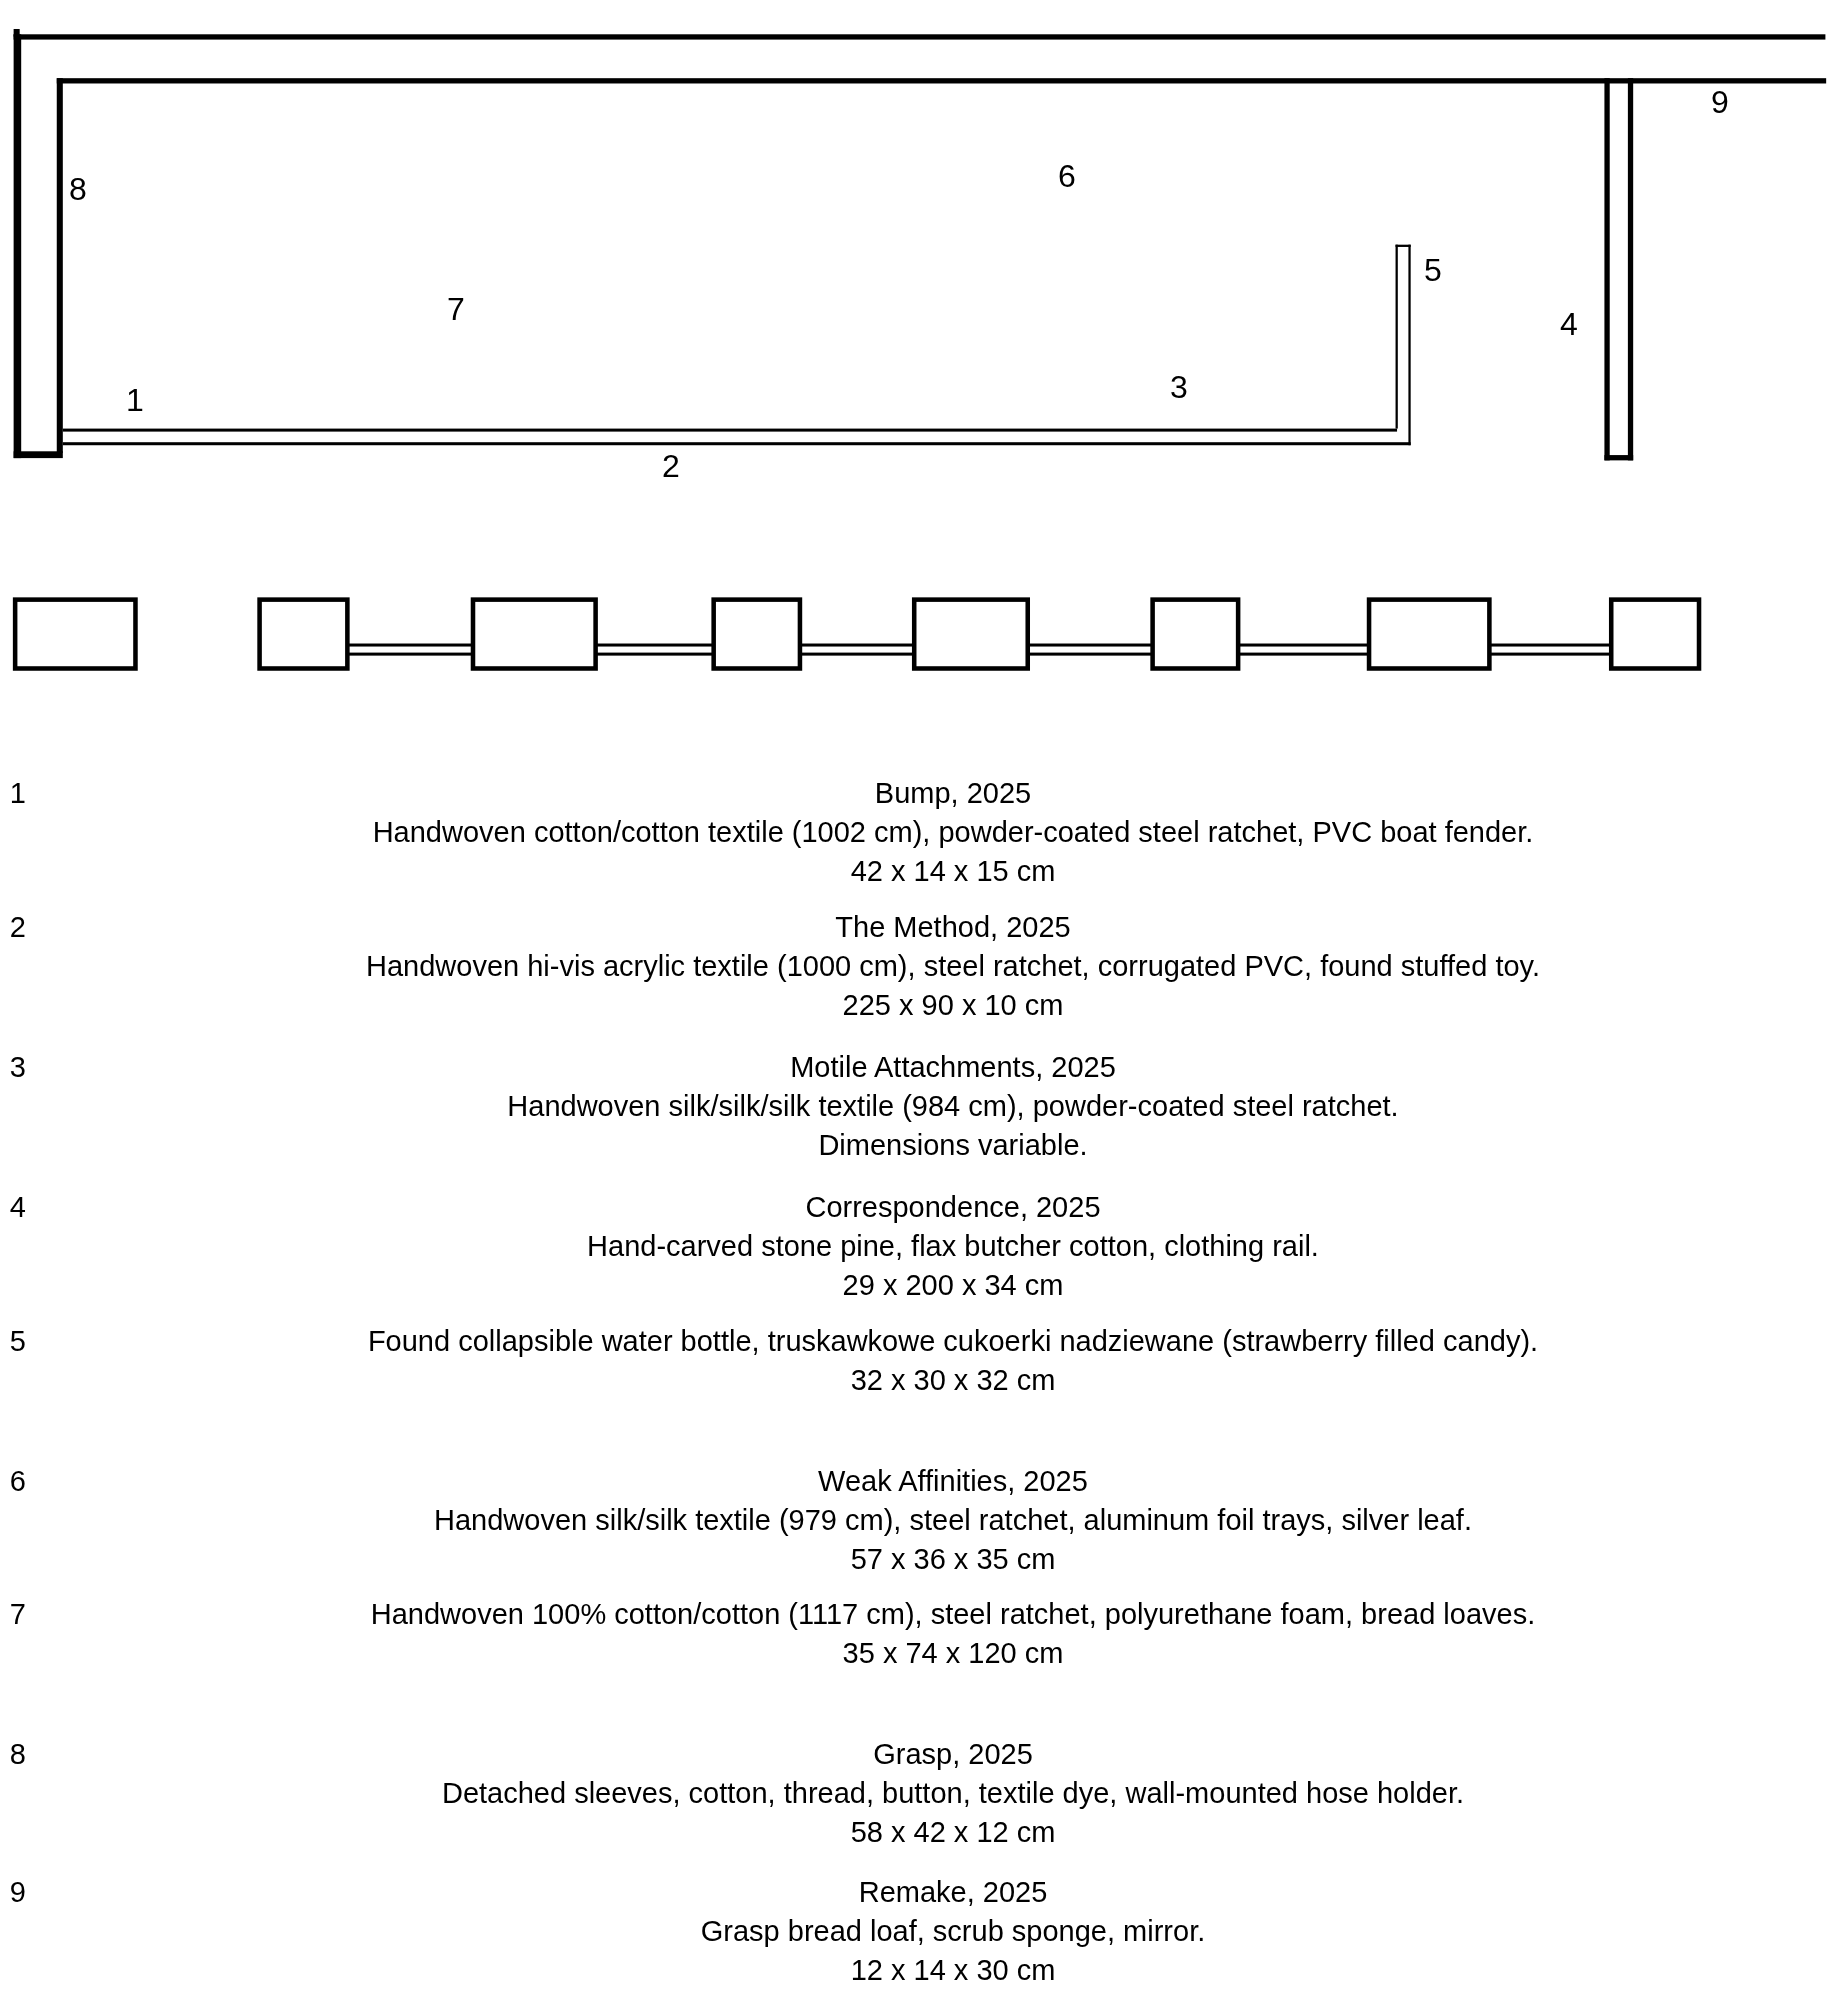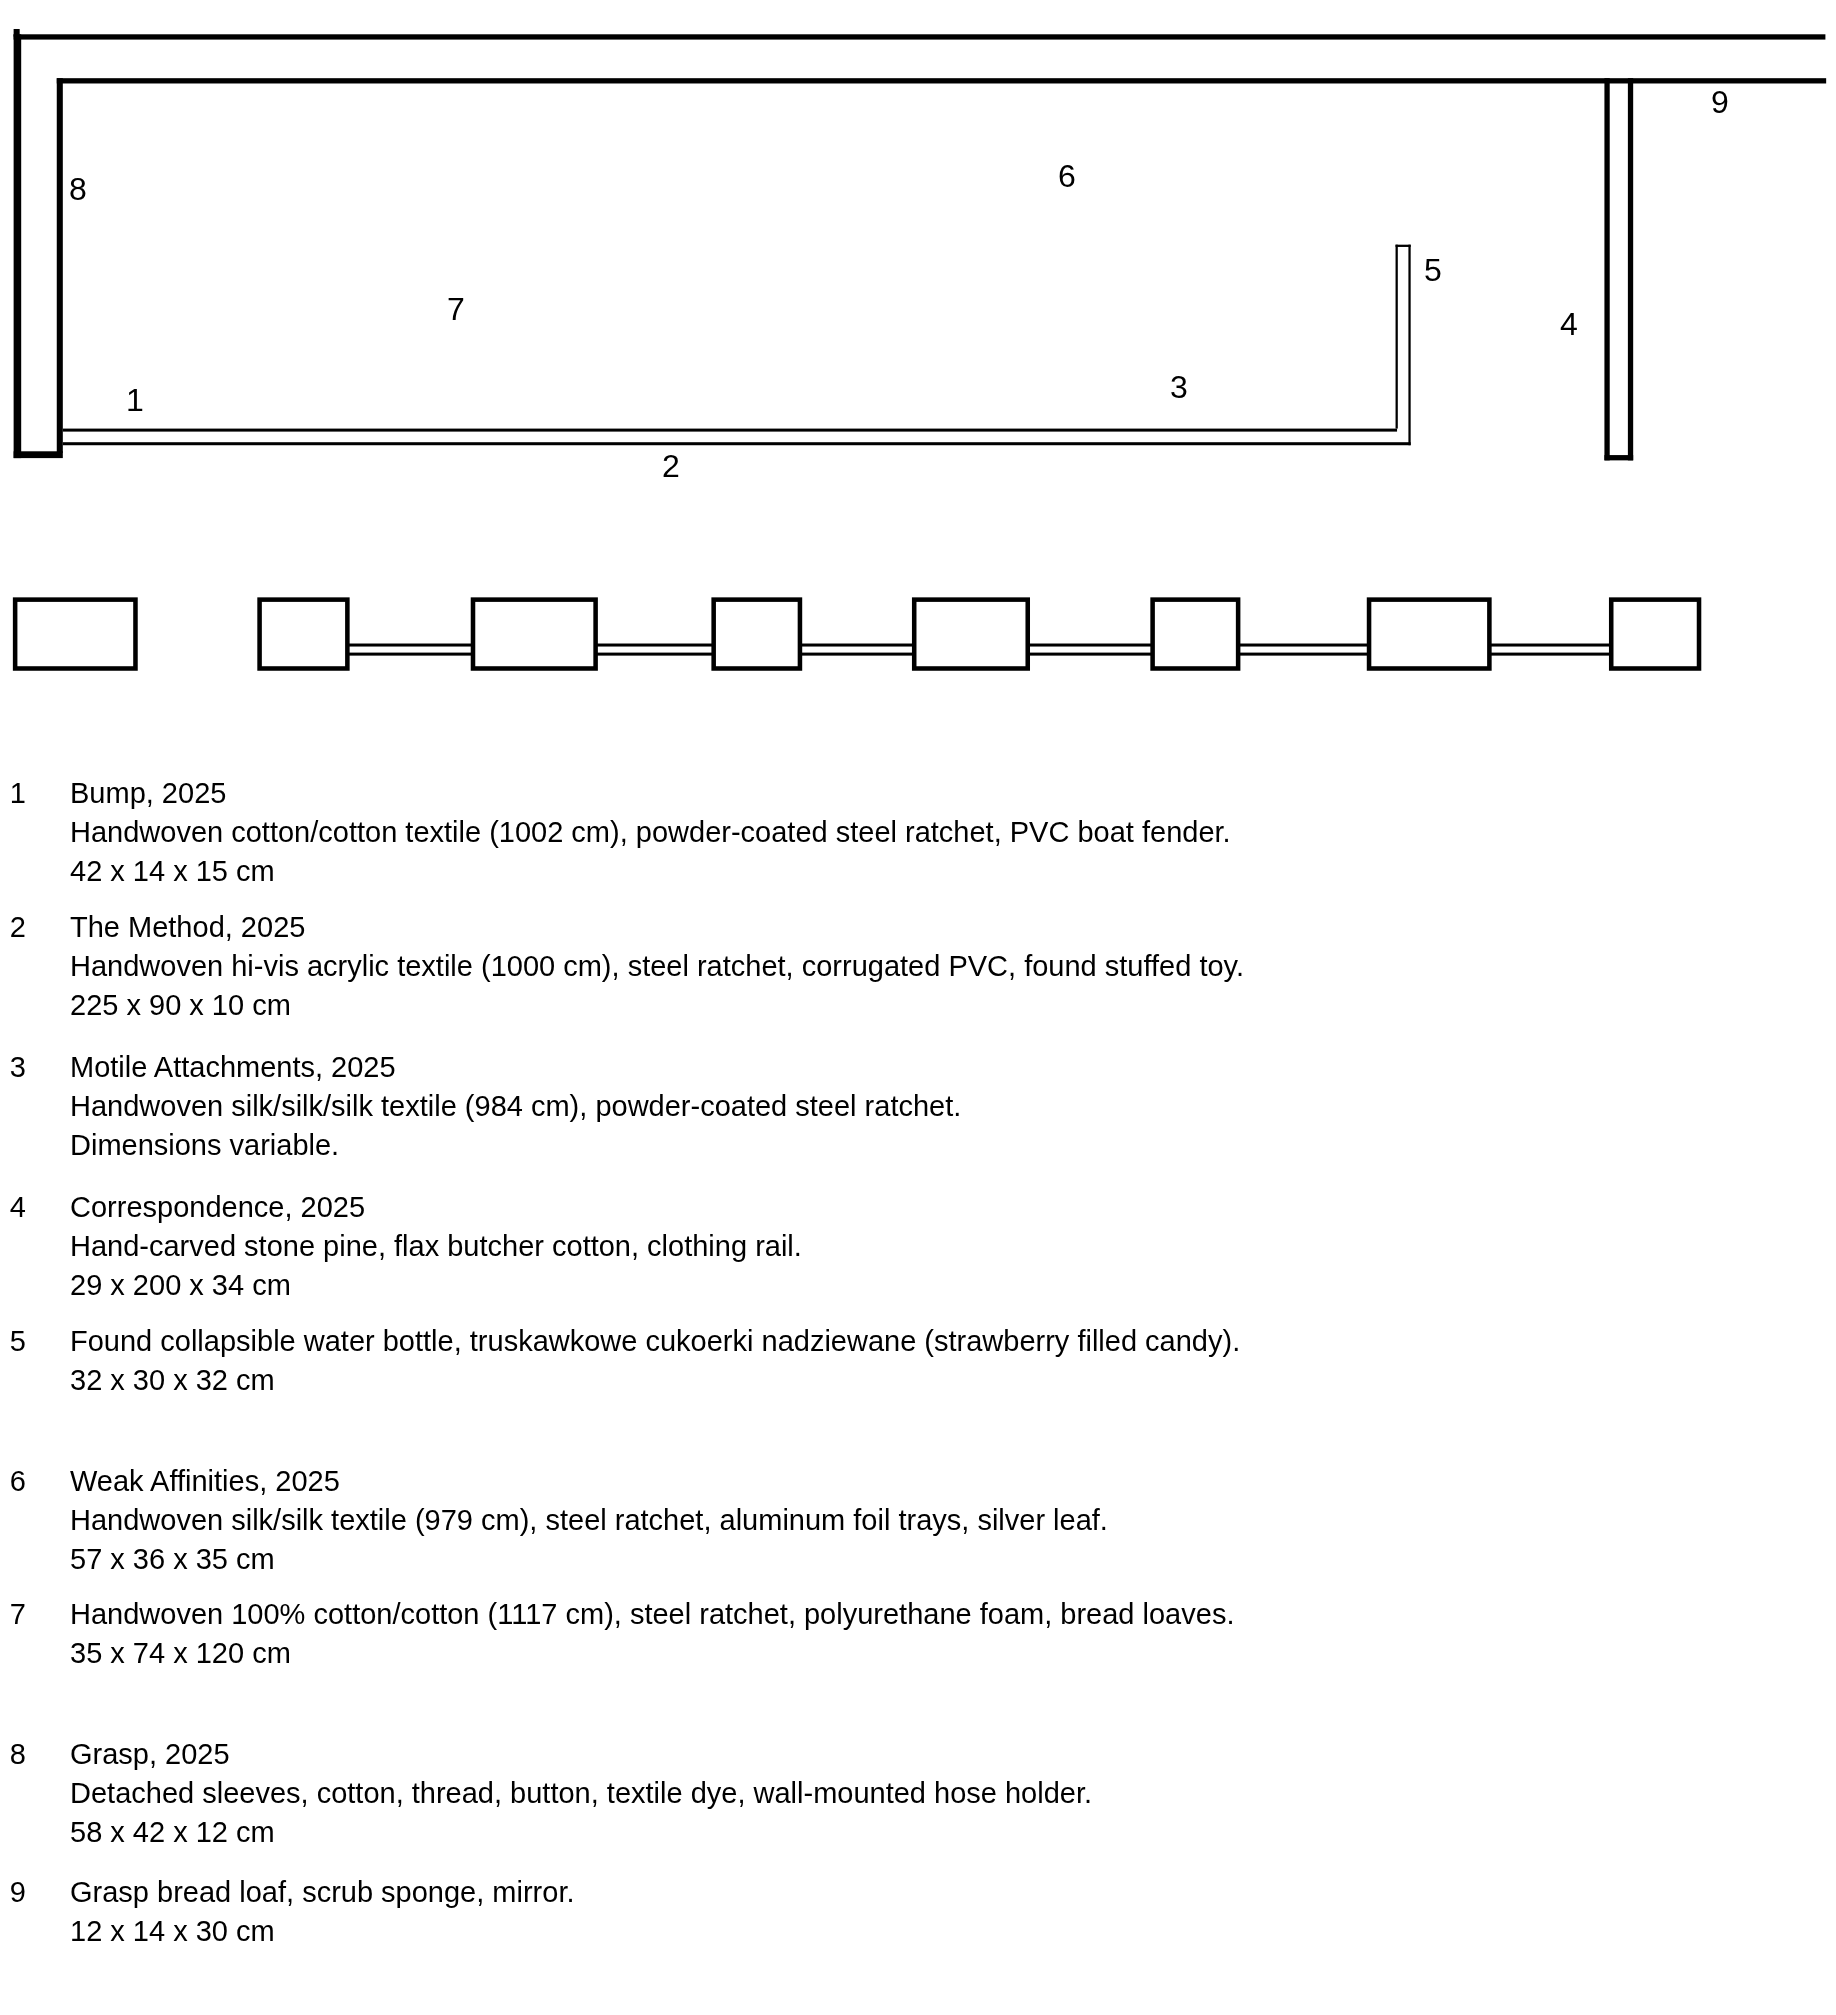--- a/index.html
+++ b/index.html
@@ -13,21 +13,21 @@
   .marker{
     position:absolute;font-size:32px;line-height:1;color:#000;
     white-space:nowrap;
   }
   .entry{position:absolute;left:0;width:1836px;}
   .entry .no{
     position:absolute;left:9.8px;top:0;
     font-size:29px;line-height:39px;
   }
   .entry .lines{
-    margin-left:70px;font-size:29px;line-height:39px;white-space:nowrap;
+    margin-left:70px;font-size:29px;line-height:39px;white-space:nowrap;text-align:center;
   }
 </style>
 </head>
 <body>
 
 <svg id="plan-layer" width="1836" height="727" viewBox="0 0 2426 960" xmlns="http://www.w3.org/2000/svg">
 
   <rect x="18" y="38" width="8" height="10" fill="#000"></rect>
   <rect x="18" y="45" width="2394" height="7" fill="#000"></rect>
   <rect x="18" y="45" width="10" height="560" fill="#000"></rect>
@@ -158,17 +158,18 @@
   <div class="lines">
     <div>Grasp, 2025</div>
     <div>Detached sleeves, cotton, thread, button, textile dye, wall-mounted hose holder.</div>
     <div>58 x 42 x 12 cm</div>
   </div>
 </div>
 
 <div class="entry" style="top:1873px">
   <div class="no">9</div>
   <div class="lines">
+    <div>Remake, 2025</div>
     <div>Grasp bread loaf, scrub sponge, mirror.</div>
     <div>12 x 14 x 30 cm</div>
   </div>
 </div>
 
 
 </body></html>

